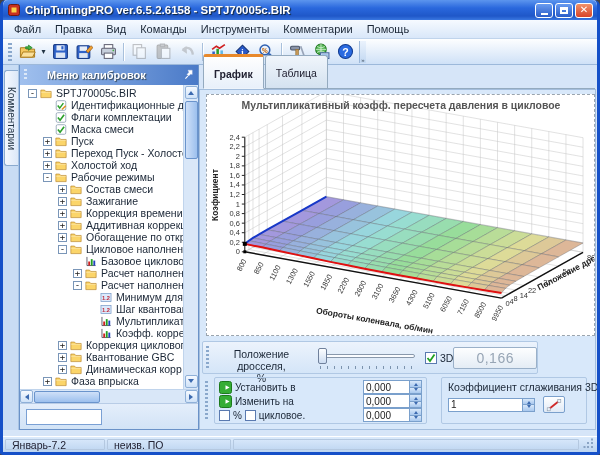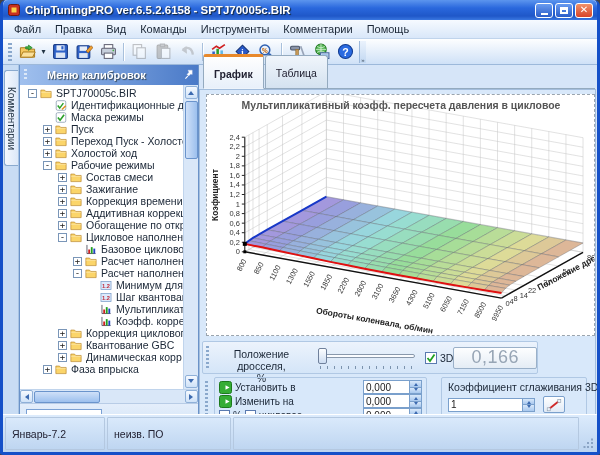--- a/index.html
+++ b/index.html
@@ -100,21 +100,21 @@
     background:linear-gradient(180deg,#fdfeff,#cdddf2);}
   .slider .ticks{position:absolute;left:2px;right:2px;top:21px;height:3px;
     background:repeating-linear-gradient(90deg,#7c93ad 0 1px,transparent 1px 7px);}
   .cbwrap{display:flex;align-items:center;gap:3px;margin-left:10px;}
   .cb{width:12px;height:12px;border:1px solid #5a7ab0;background:#fff;display:inline-flex;align-items:center;
     justify-content:center;}
   .cb svg{width:10px;height:10px;display:none;}
   .cb.checked svg{display:block;}
   .cblabel{font-size:10.5px;}
   .valbox{width:86px;height:22px;border:1px solid #9ab0c8;border-radius:2px;
-    background:linear-gradient(180deg,#fdfeff,#e4ecf5);color:#97a5b5;font-size:18px;display:flex;
+    background:linear-gradient(180deg,#fdfeff,#e4ecf5);color:#97a5b5;font-size:14px;display:flex;
     align-items:center;justify-content:center;letter-spacing:.5px;}
   .lower{position:absolute;left:2px;top:287px;right:8px;height:47px;display:flex;}
   .grp{border:1px solid #b0c8e4;border-radius:2px;position:relative;}
   .grp1{width:222px;margin-left:4px;padding:2px 4px;display:flex;flex-direction:column;justify-content:space-between;}
   .grow{display:flex;align-items:center;height:14px;gap:3px;}
   .goicn{width:13px;height:13px;display:inline-flex;}
   .glabel{font-size:10px;white-space:nowrap;}
   .glabel.lbl62{width:62px;}
   .spin{display:inline-flex;height:14px;margin-left:auto;}
   .grp2 .spin{margin-left:0;}
@@ -127,21 +127,21 @@
   .sb+.sb{border-top:none;}
   .sb .tri.up{border-width:2.5px;border-bottom-width:3.5px;margin:0;}
   .sb .tri.down{border-width:2.5px;border-top-width:3.5px;margin:0;}
   .cb.small{width:11px;height:11px;}
   .grp2{width:146px;margin-left:14px;padding:3px 6px;}
   .grp2 .glabel2{font-size:10.5px;margin-bottom:3px;white-space:nowrap;}
   .grp2 .grow{height:17px;}
   .linebtn{width:22px;height:17px;margin-left:5px;background:linear-gradient(180deg,#fff,#e0eaf6);
     border:1px solid #7aa0cc;border-radius:2px;padding:0;display:flex;align-items:center;justify-content:center;}
   
-  .statusbar{position:absolute;left:0;right:0;bottom:0;height:38px;background:linear-gradient(180deg,#dcebfc,#bcd4f0);
+  .statusbar{position:absolute;left:0;right:0;bottom:0;height:16px;background:linear-gradient(180deg,#dcebfc,#bcd4f0);
     border-top:1px solid #fff;display:flex;align-items:stretch;padding:2px;gap:2px;font-size:10.5px;}
   .sseg{border:1px solid #b4c8e0;border-radius:1px;display:flex;align-items:center;padding:0 6px;color:#223;}
   .sseg.s1{width:100px;}
   .sseg.s2{width:124px;}
   .sseg.s3{flex:1;}
   .sgrip{width:14px;display:flex;align-items:flex-end;justify-content:flex-end;}
 </style>
 </head>
 <body>
 
@@ -319,21 +319,31 @@
               <span class="tlabel">Идентификационные данные</span>
             </div>
             <div class="trow" style="padding-left: 23px;">
               <span class="expspace"></span>
               <span class="ticn">
                 <svg viewBox="0 0 12 12">
                   <rect x=".8" y=".8" width="10.4" height="10.4" rx="1.5" fill="#fff" stroke="#9ab"></rect>
                   <path d="M2.6 6l2.4 3 4.4-6" stroke="#2aa02a" stroke-width="1.8" fill="none"></path>
                 </svg>
               </span>
-              <span class="tlabel">Маска режимы</span>
+              <span class="tlabel">Флаги комплектации</span>
+            </div>
+            <div class="trow" style="padding-left: 23px;">
+              <span class="expspace"></span>
+              <span class="ticn">
+                <svg viewBox="0 0 12 12">
+                  <rect x=".8" y=".8" width="10.4" height="10.4" rx="1.5" fill="#fff" stroke="#9ab"></rect>
+                  <path d="M2.6 6l2.4 3 4.4-6" stroke="#2aa02a" stroke-width="1.8" fill="none"></path>
+                </svg>
+              </span>
+              <span class="tlabel">Маска смеси</span>
             </div>
             <div class="trow" style="padding-left: 23px;">
               <span class="exp">+</span>
               <span class="ticn">
                 <svg viewBox="0 0 14 12">
                   <path d="M1 2h4.3l1.4 1.6H13v7.2H1z" fill="#fbd56a" stroke="#b8862a" stroke-width=".8"></path>
                   <path d="M1 4.6h12" stroke="#fff" stroke-width=".7" opacity=".55"></path>
                 </svg>
               </span>
               <span class="tlabel">Пуск</span>

